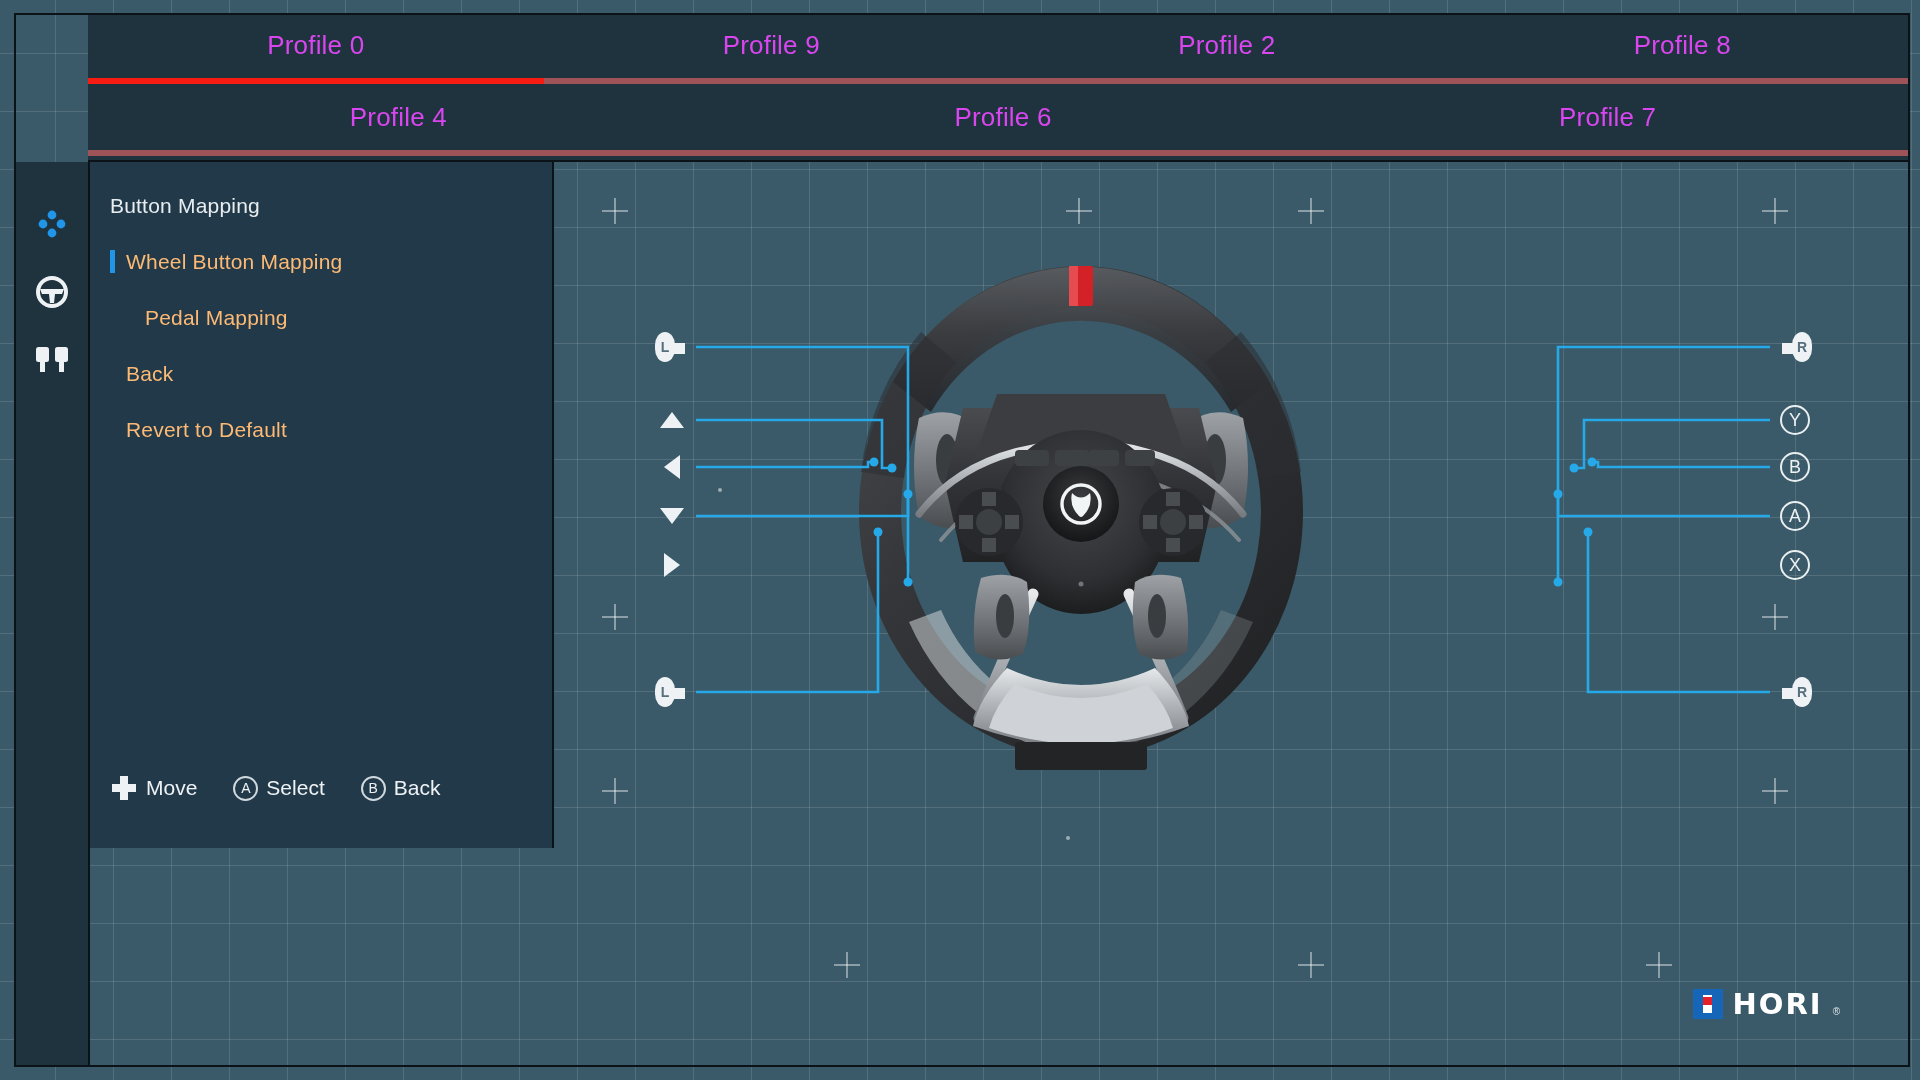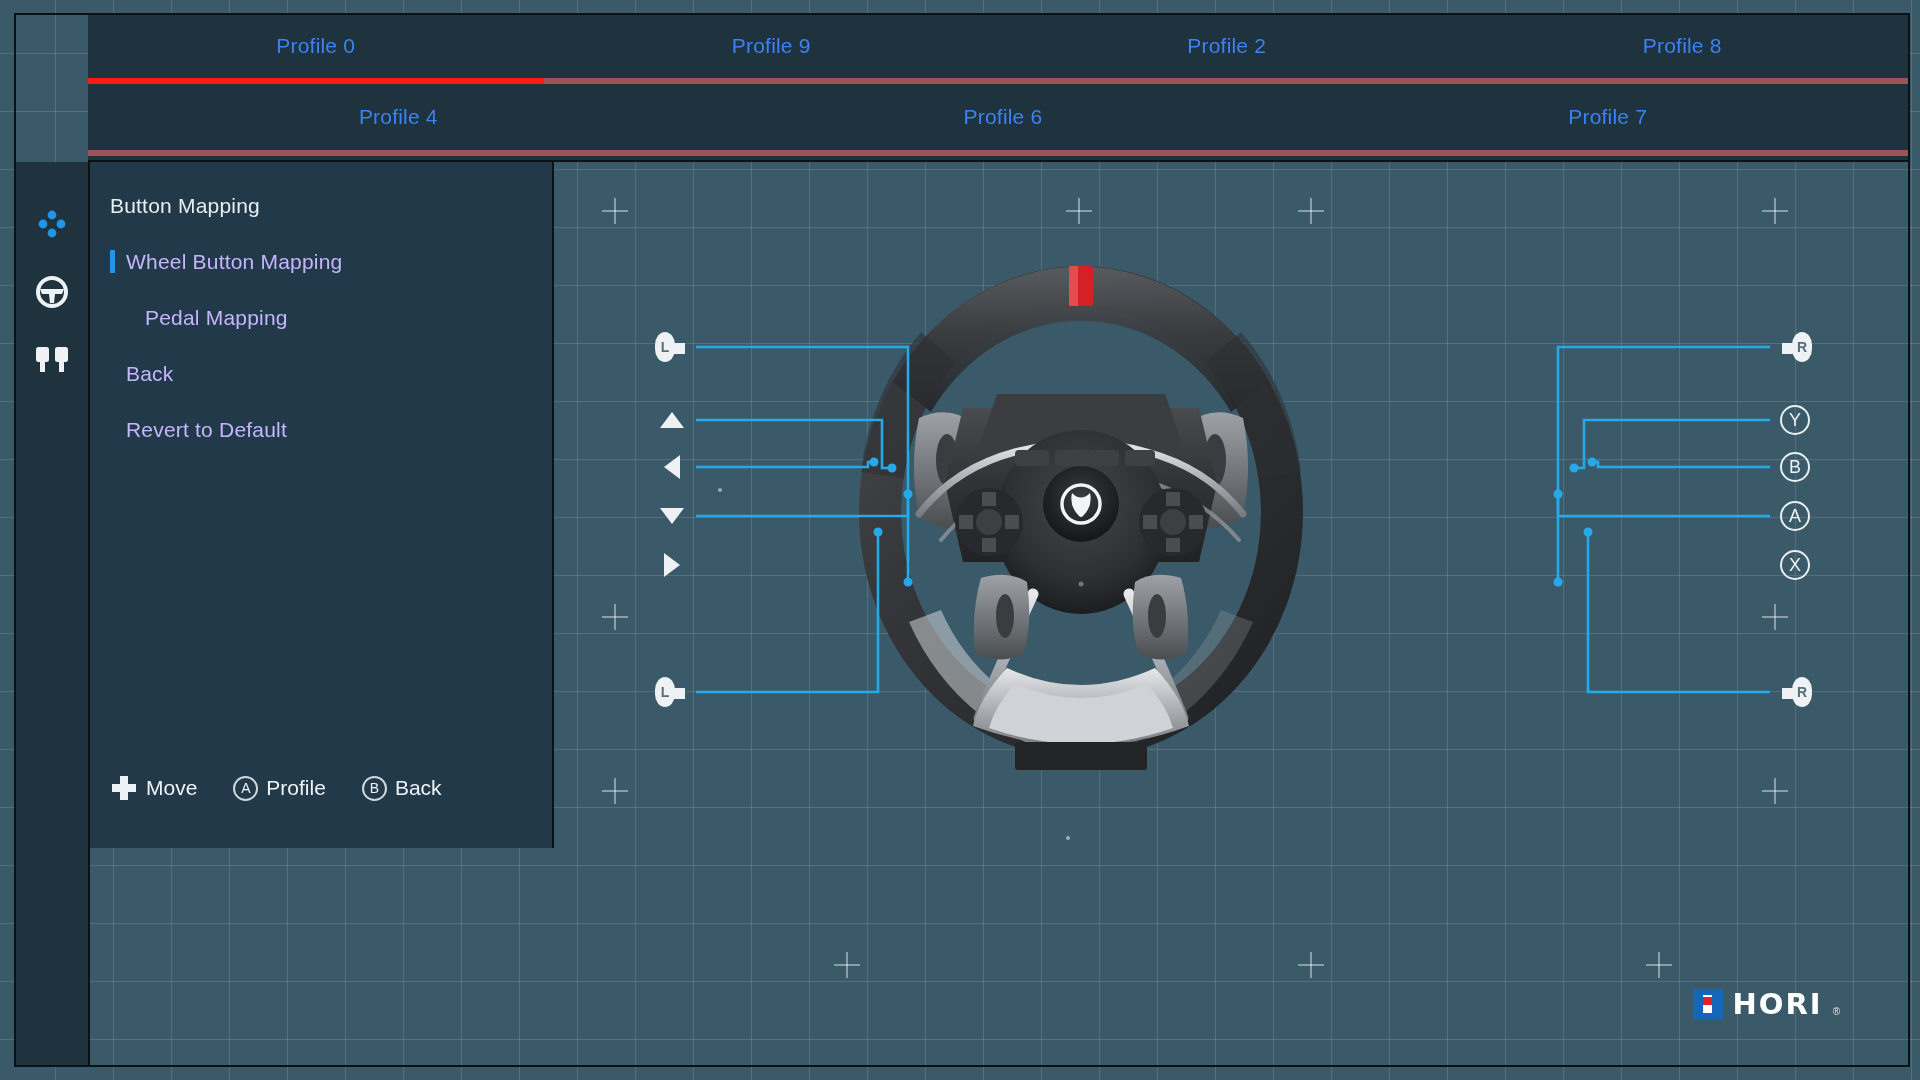--- a/index.html
+++ b/index.html
@@ -46,22 +46,22 @@
     display: flex;
     height: 65px;
     width: 100%;
   }
   .tab-row.row2 { height: 66px; padding-left: 8px; }
   .tab {
     flex: 1;
     display: flex;
     align-items: center;
     justify-content: center;
-    color: #3b82f6;
-    font-size: 21px;
+    color: #d946ef;
+    font-size: 26px;
     letter-spacing: .2px;
     cursor: pointer;
     user-select: none;
   }
   .rule {
     position: relative;
     height: 6px;
     width: 100%;
     background: #9d5358;
   }
@@ -104,21 +104,21 @@
     color: #e8edef;
     font-size: 21px;
     letter-spacing: .2px;
   }
   .menu-item {
     position: absolute;
     left: 20px;
     display: flex;
     align-items: flex-start;
     gap: 9px;
-    color: #c4b5fd;
+    color: #fdba74;
     font-size: 21px;
     letter-spacing: .2px;
     cursor: pointer;
     user-select: none;
   }
   .menu-item .marker {
     width: 5px; height: 23px;
     background: transparent;
     flex: none;
   }
@@ -564,21 +564,21 @@
 
     <div id="hints">
       <div class="hint">
         <svg width="28" height="28" viewBox="0 0 28 28">
           <path d="M 10 2 H 18 V 10 H 26 V 18 H 18 V 26 H 10 V 18 H 2 V 10 H 10 Z" fill="#eef2f4"></path>
         </svg>
         <span>Move</span>
       </div>
       <div class="hint">
         <span class="abtn">A</span>
-        <span>Profile</span>
+        <span>Select</span>
       </div>
       <div class="hint">
         <span class="abtn">B</span>
         <span>Back</span>
       </div>
     </div>
   </div>
 
   <div id="frame"></div>
 </div>

